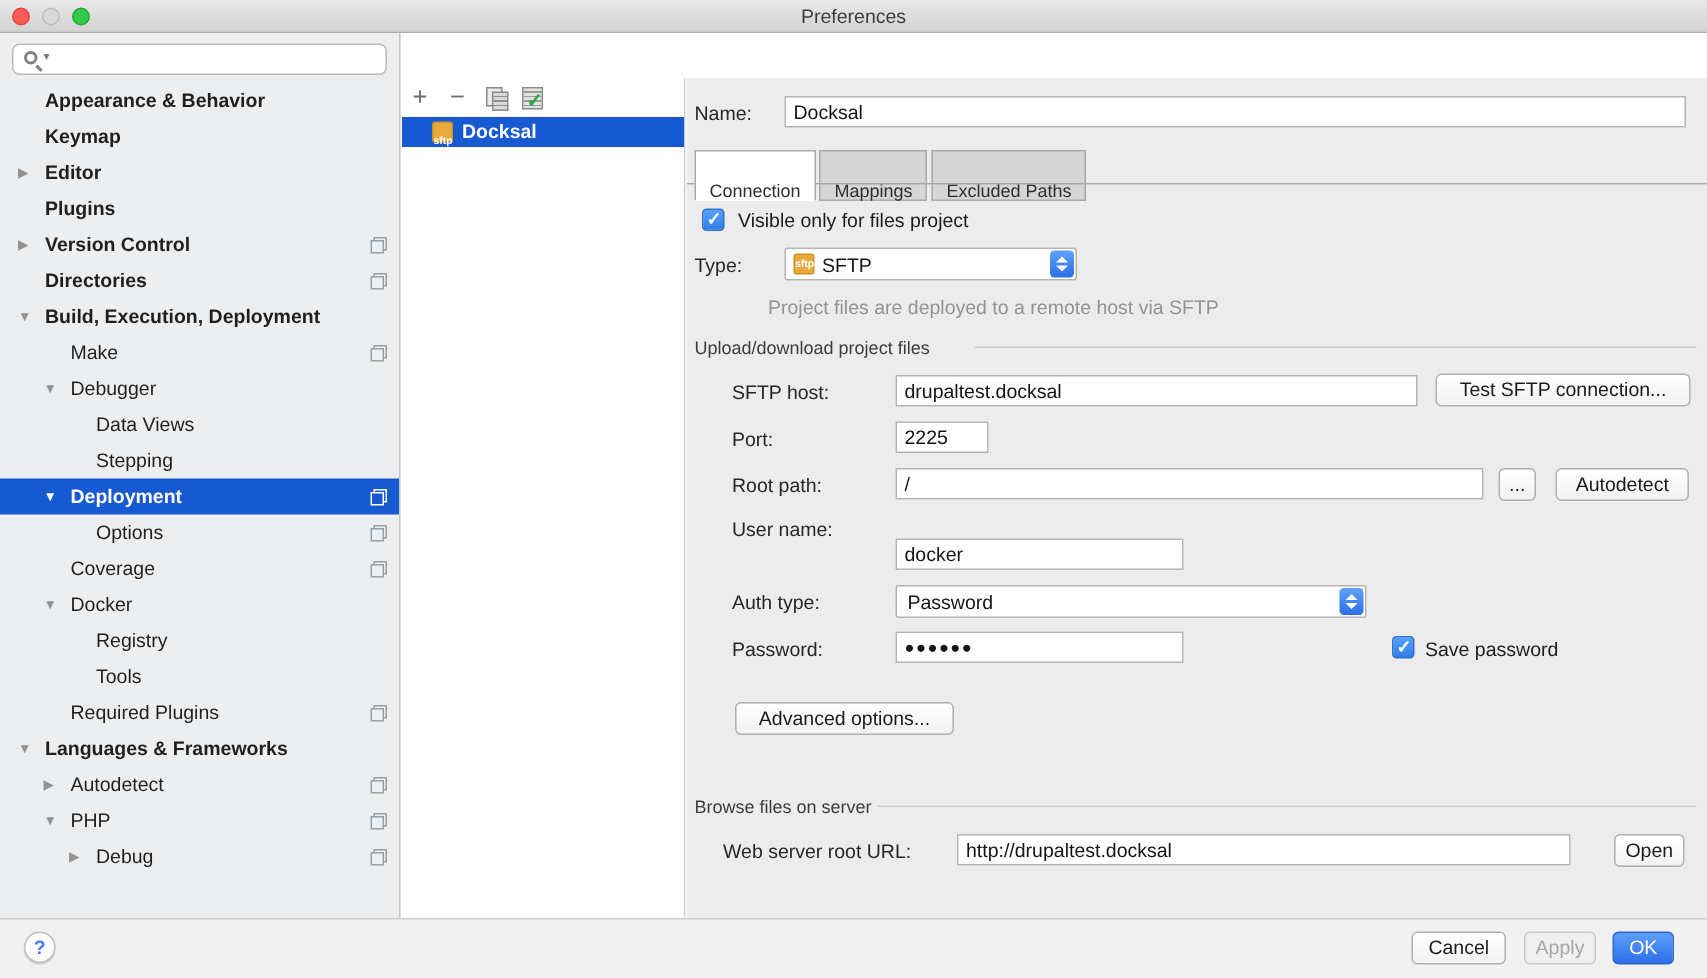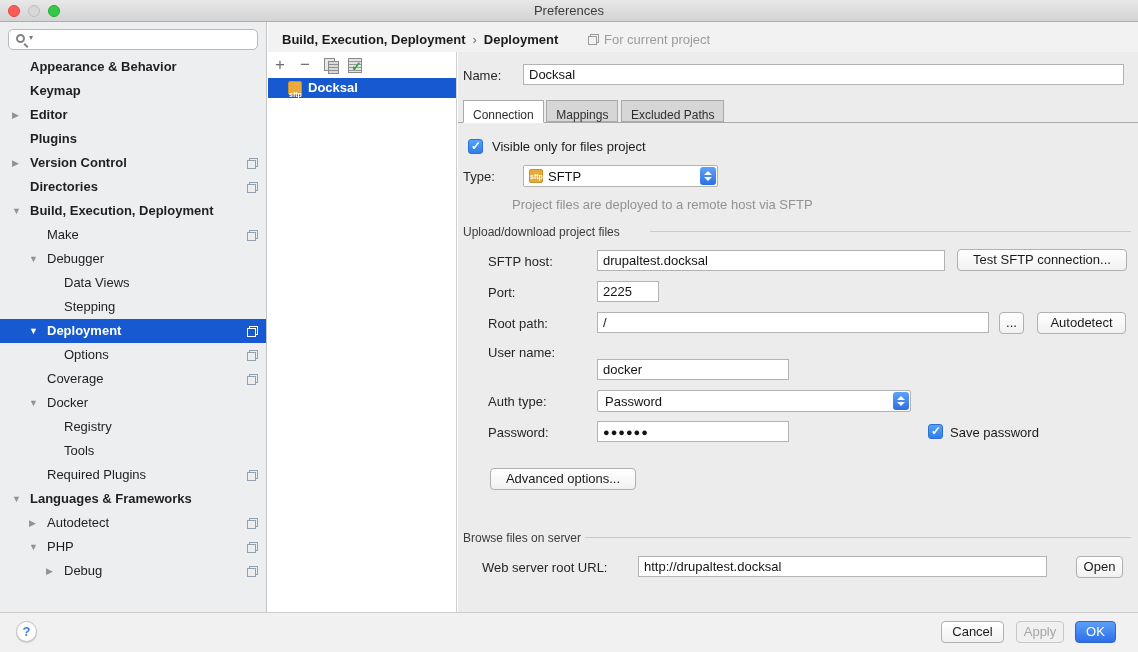--- a/index.html
+++ b/index.html
@@ -66,21 +66,21 @@
   
   .rightpanel { position:absolute; left:458px; top:52px; width:680px; height:560px; background:#ececec; }
   .flabel { position:absolute; color:#262626; white-space:nowrap; }
   .inp { position:absolute; border:1px solid #b3b3b3; background:#fff; height:21px;
     font-family:"Liberation Sans", sans-serif; font-size:13px; color:#141414; padding:0 5px; outline:none; }
   .section-label { position:absolute; font-size:12px; color:#3c3c3c; white-space:nowrap; }
   .group-line { position:absolute; height:1px; background:#cbcbcb; }
   .help-text { position:absolute; color:#929292; }
   
   .tabs { position:absolute; left:5px; top:48px; height:23px; }
-  .tab { display:inline-block; vertical-align:top; height:22px; line-height:21px; padding:4px 9px;
+  .tab { display:inline-block; vertical-align:top; height:22px; line-height:21px; padding:16px 9px;
     background:#d6d6d6; border:1px solid #a9a9a9; margin-right:-1px; font-size:12px; color:#2e2e2e; position:relative; }
   .tab.active { background:#fff; height:23px; z-index:3; border-bottom:1px solid #fff; }
   .tab-divider { position:absolute; left:0; top:70px; width:680px; height:1px; background:#a9a9a9; z-index:1; }
   
   .cb { position:absolute; width:15px; height:15px; border-radius:3px;
     background:linear-gradient(#55a3f9,#2f7de9); border:1px solid #2d6fd2; }
   .cb::after { content:"✓"; position:absolute; left:2px; top:-1px; color:#fff; font-size:12px; font-weight:bold; }
   .cb-label { position:absolute; color:#1c1c1c; }
   
   .selectbox { position:absolute; height:22px; background:#fff; border:1px solid #b3b3b3; border-radius:2px; }
@@ -209,27 +209,20 @@
           <span class="tree-label" style="left: 64px;">Debug</span>
           <span class="scope-ic"></span>
         </div>
         <div class="tree-row" style="top: 561px; margin-top: 48px;">
           <span class="tree-label" style="left: 64px;">Servers</span>
           <span class="scope-ic"></span>
         </div>
       </div>
   </div>
 
-  <div class="crumbbar">
-    <div class="crumb-wrap">
-      <span class="crumb">Build, Execution, Deployment</span><span class="crumb-sep">›</span><span class="crumb">Deployment</span>
-    </div>
-    <span class="scope-note-ic"></span>
-    <span class="scope-note">For current project</span>
-  </div>
 
   <div class="listpanel">
     <span class="tb-ic tb-glyph" style="left:7px;">+</span>
     <span class="tb-ic tb-glyph" style="left:32px;">−</span>
     <span class="tb-ic copy-ic" style="left:56px; top:6px;"></span>
     <span class="tb-ic default-ic" style="left:80px; top:6px;">
         <span class="chk">✓</span>
       </span>
     <div class="server-row">
       <span class="sftp-ic" style="left:20px; top:3px;">

